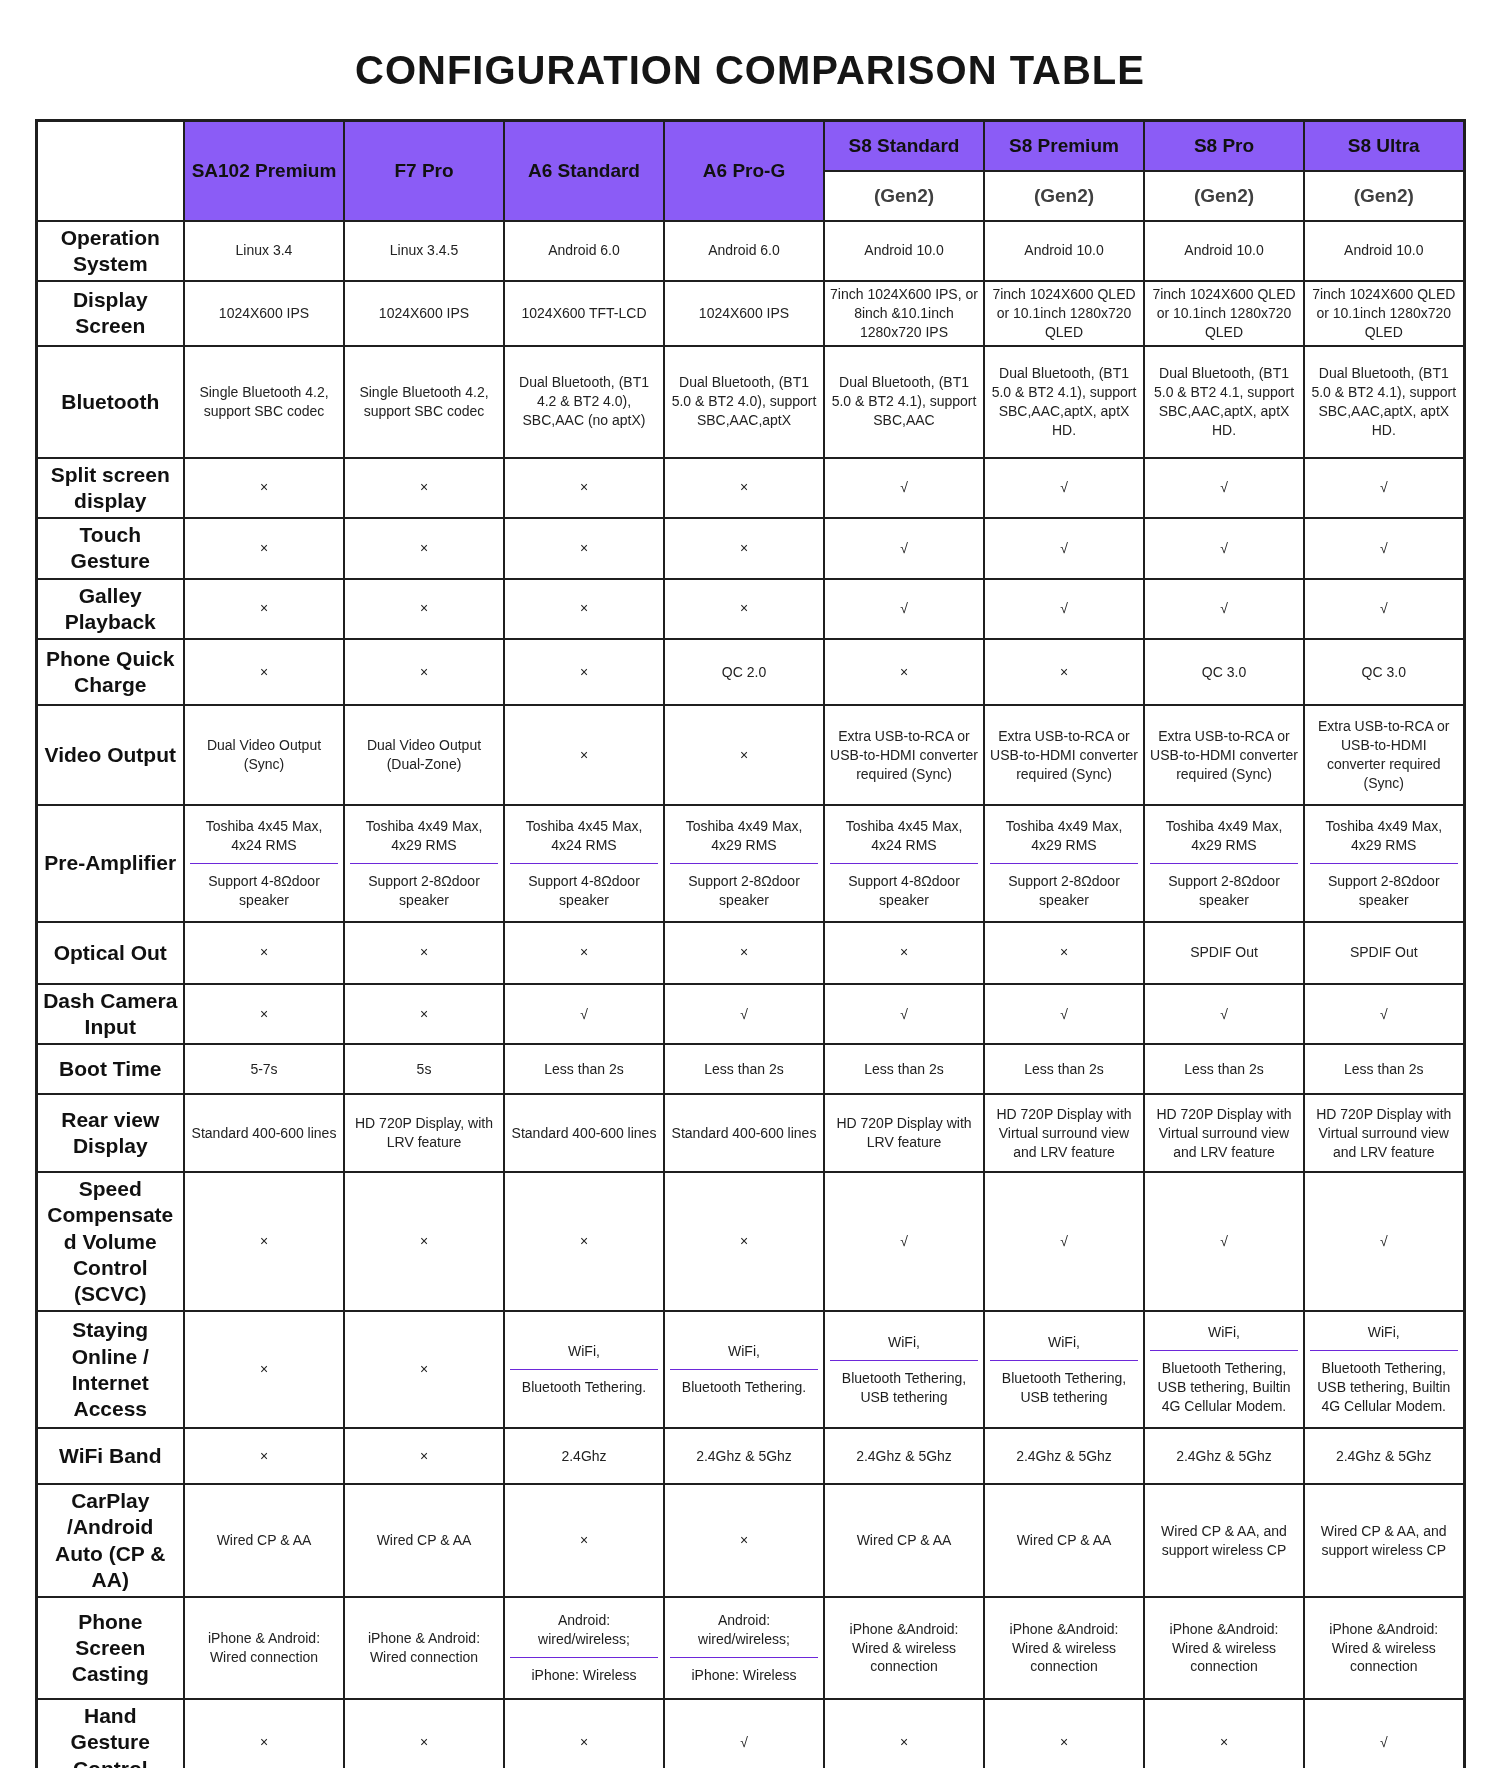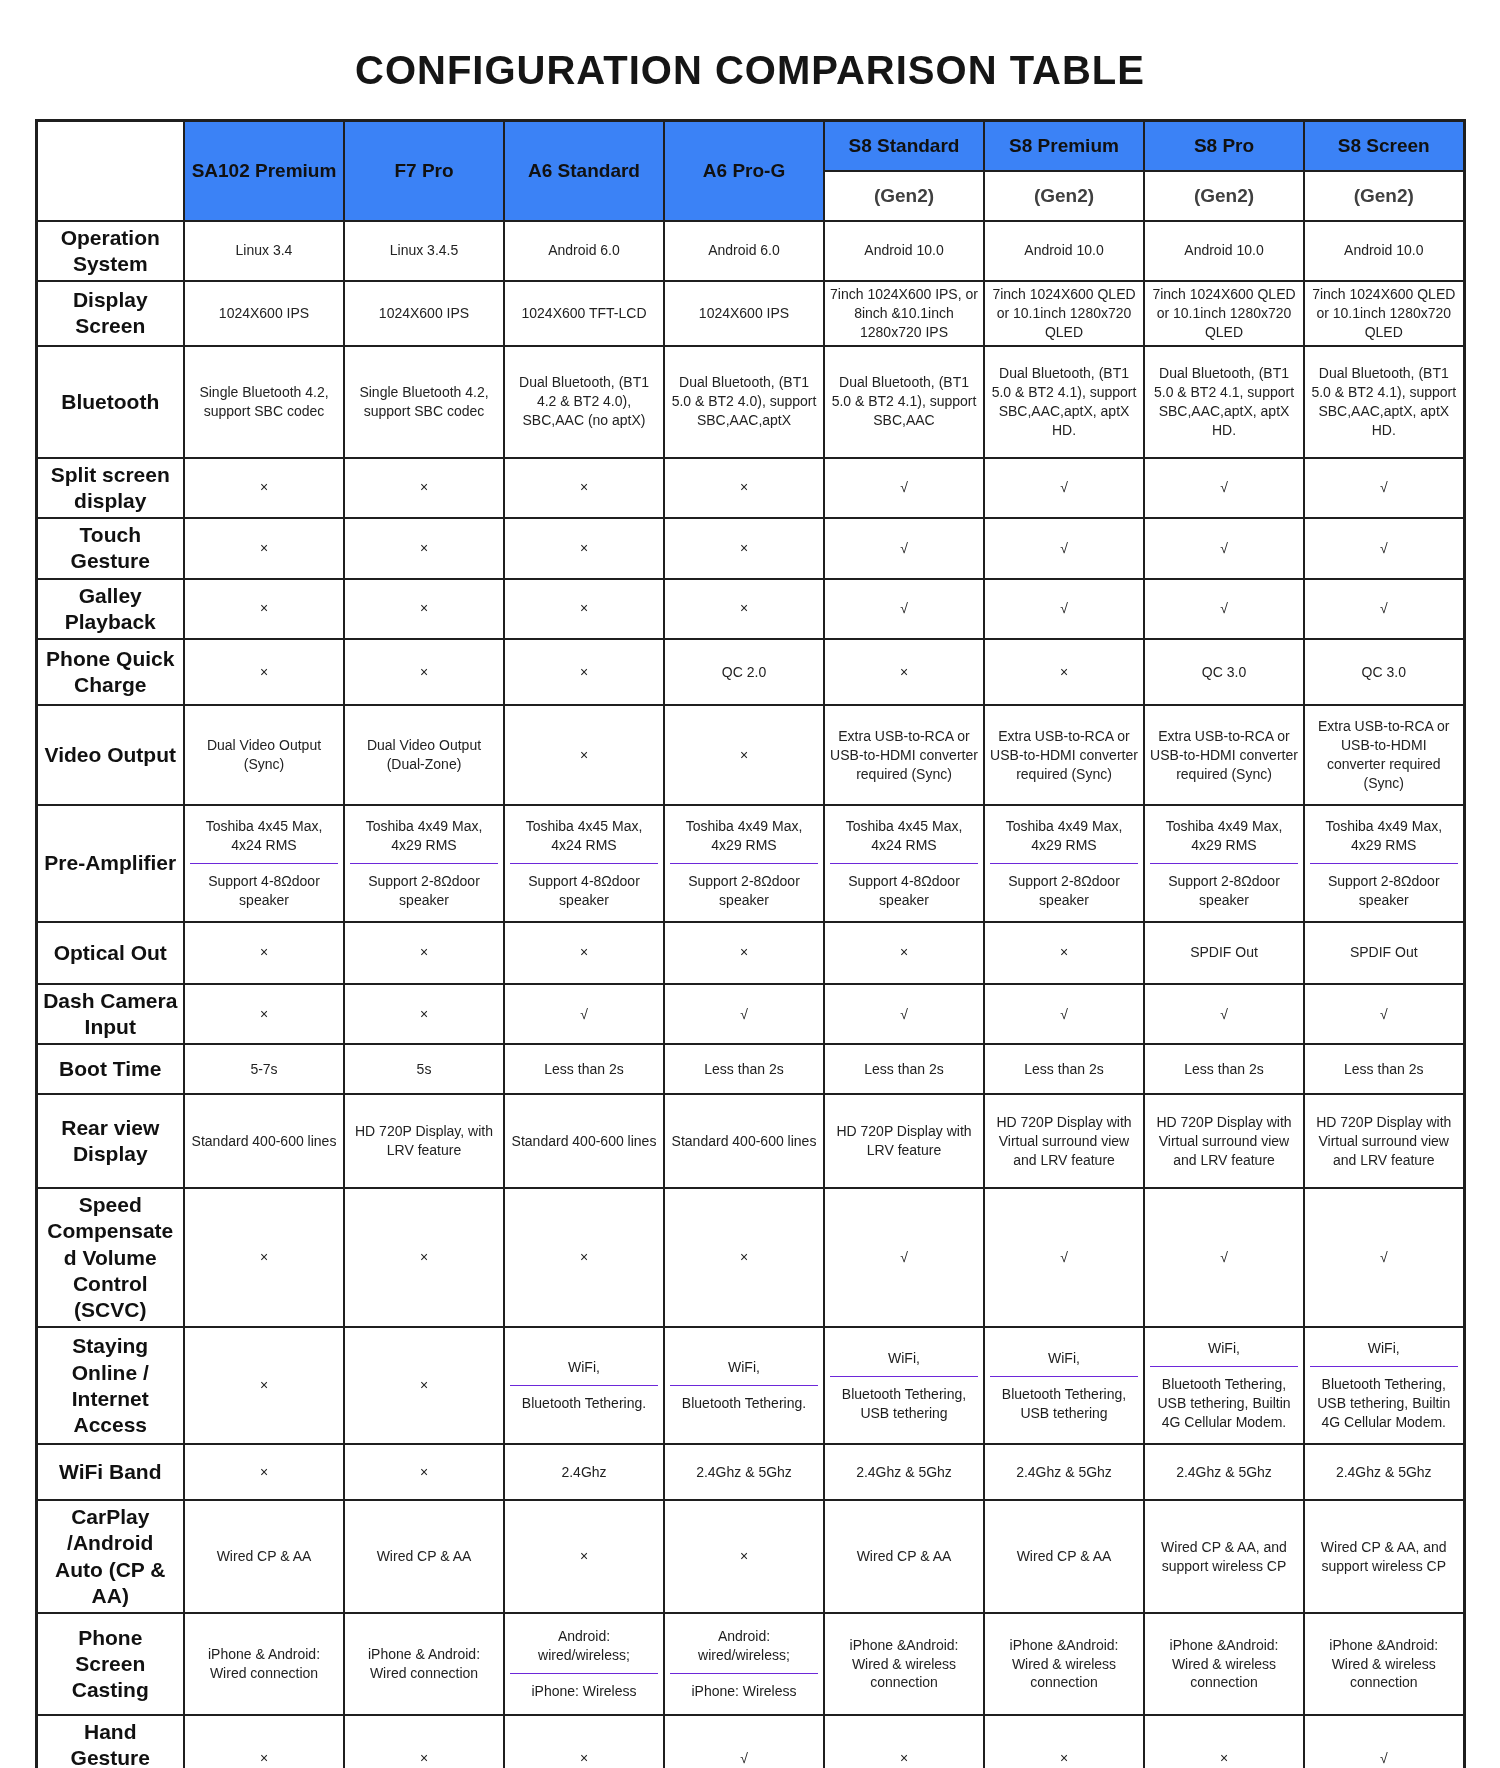--- a/index.html
+++ b/index.html
@@ -33,21 +33,21 @@
     border: 2px solid #1f1f1f;
     text-align: center;
     vertical-align: middle;
     padding: 3px 5px;
     word-wrap: break-word;
   }
   th.col-h {
     font-size: 19px;
     font-weight: 700;
     color: #111;
-    background: #3b82f6;
+    background: #8b5cf6;
   }
   th.gen-h {
     font-size: 19px;
     font-weight: 700;
     color: #404040;
   }
   th.row-h {
     font-size: 21px;
     font-weight: 700;
     color: #111;
@@ -95,21 +95,21 @@
     <thead>
       <tr style="height: 50px;">
         <th rowspan="2"></th>
         <th class="col-h" rowspan="2">SA102 Premium</th>
         <th class="col-h" rowspan="2">F7 Pro</th>
         <th class="col-h" rowspan="2">A6 Standard</th>
         <th class="col-h" rowspan="2">A6 Pro-G</th>
         <th class="col-h">S8 Standard</th>
         <th class="col-h">S8 Premium</th>
         <th class="col-h">S8 Pro</th>
-        <th class="col-h">S8 Screen</th>
+        <th class="col-h">S8 Ultra</th>
       </tr>
       <tr style="height: 50px;">
         <th class="gen-h">(Gen2)</th>
         <th class="gen-h">(Gen2)</th>
         <th class="gen-h">(Gen2)</th>
         <th class="gen-h">(Gen2)</th>
       </tr>
     </thead>
     <tbody>
       <tr style="height: 60px; margin-left: 35px;">
@@ -261,21 +261,21 @@
         <th class="row-h">Boot Time</th>
         <td class="cell">5-7s</td>
         <td class="cell">5s</td>
         <td class="cell">Less than 2s</td>
         <td class="cell">Less than 2s</td>
         <td class="cell">Less than 2s</td>
         <td class="cell">Less than 2s</td>
         <td class="cell">Less than 2s</td>
         <td class="cell">Less than 2s</td>
       </tr>
-      <tr style="height: 94px;">
+      <tr style="height: 78px;">
         <th class="row-h">Rear view Display</th>
         <td class="cell">Standard 400-600 lines</td>
         <td class="cell">HD 720P Display, with LRV feature</td>
         <td class="cell">Standard 400-600 lines</td>
         <td class="cell">Standard 400-600 lines</td>
         <td class="cell">HD 720P Display with LRV feature</td>
         <td class="cell">HD 720P Display with Virtual surround view and LRV feature</td>
         <td class="cell">HD 720P Display with Virtual surround view and LRV feature</td>
         <td class="cell">HD 720P Display with Virtual surround view and LRV feature</td>
       </tr>

